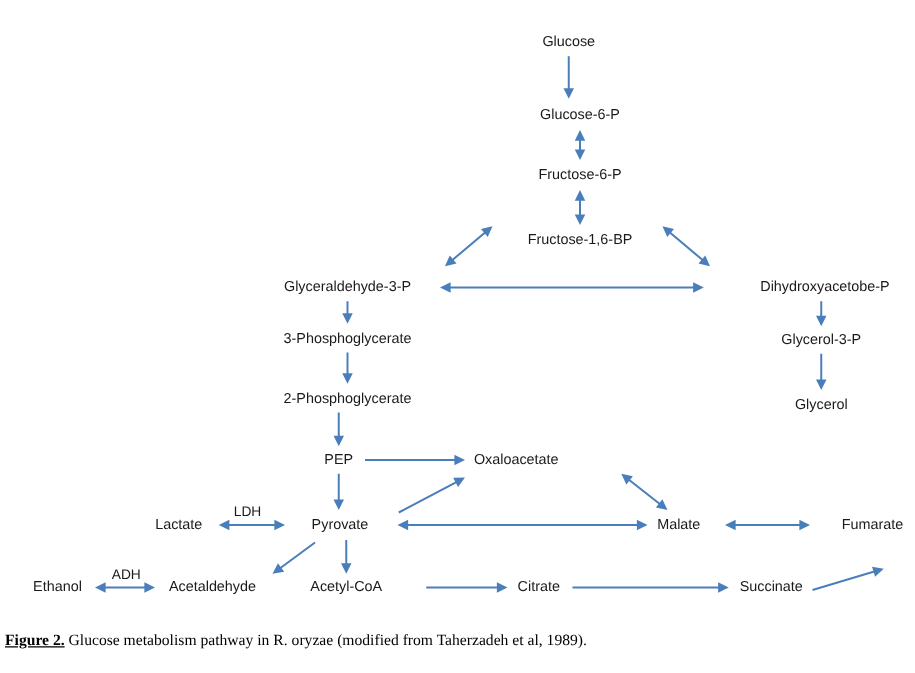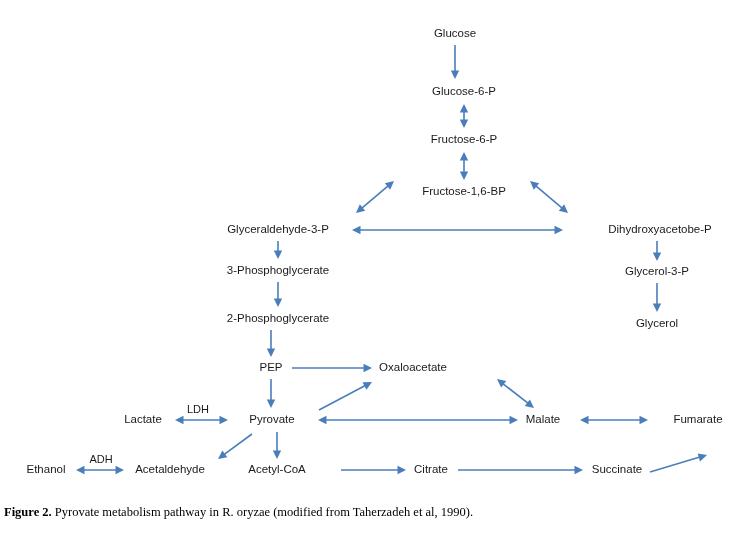--- a/index.html
+++ b/index.html
@@ -54,20 +54,21 @@
     top: 505px;
     width: 724px;
     font-family: "Liberation Serif", serif;
     font-size: 12.5px;
     color: #000000;
     line-height: 1.2;
     white-space: nowrap;
   }
   #figure-caption .cap-num {
     font-weight: bold;
+    text-decoration: underline;
   }
   #figure-caption .cap-italic {
   }
 </style>
 </head>
 <body>
 
 <div id="figure-root">
 
   <svg id="pathway-svg" width="732" height="500" viewBox="0 0 732 500">
@@ -227,18 +228,18 @@
         <text x="617" y="470" class="node-label">Succinate</text>
       </g>
     <g id="enzymes-layer">
         <text x="198" y="410" class="enzyme-label">LDH</text>
         <text x="101" y="460" class="enzyme-label">ADH</text>
       </g>
   </svg>
 
   <div id="figure-caption">
     <span class="cap-num">Figure 2.</span>
-    <span>Pyrovate metabolism pathway in</span>
+    <span>Glucose metabolism pathway in</span>
     <span class="cap-italic">R. oryzae</span>
-    <span>(modified from Taherzadeh et al, 1990).</span>
+    <span>(modified from Taherzadeh et al, 1989).</span>
   </div>
 
 </div>
 
 </body></html>

